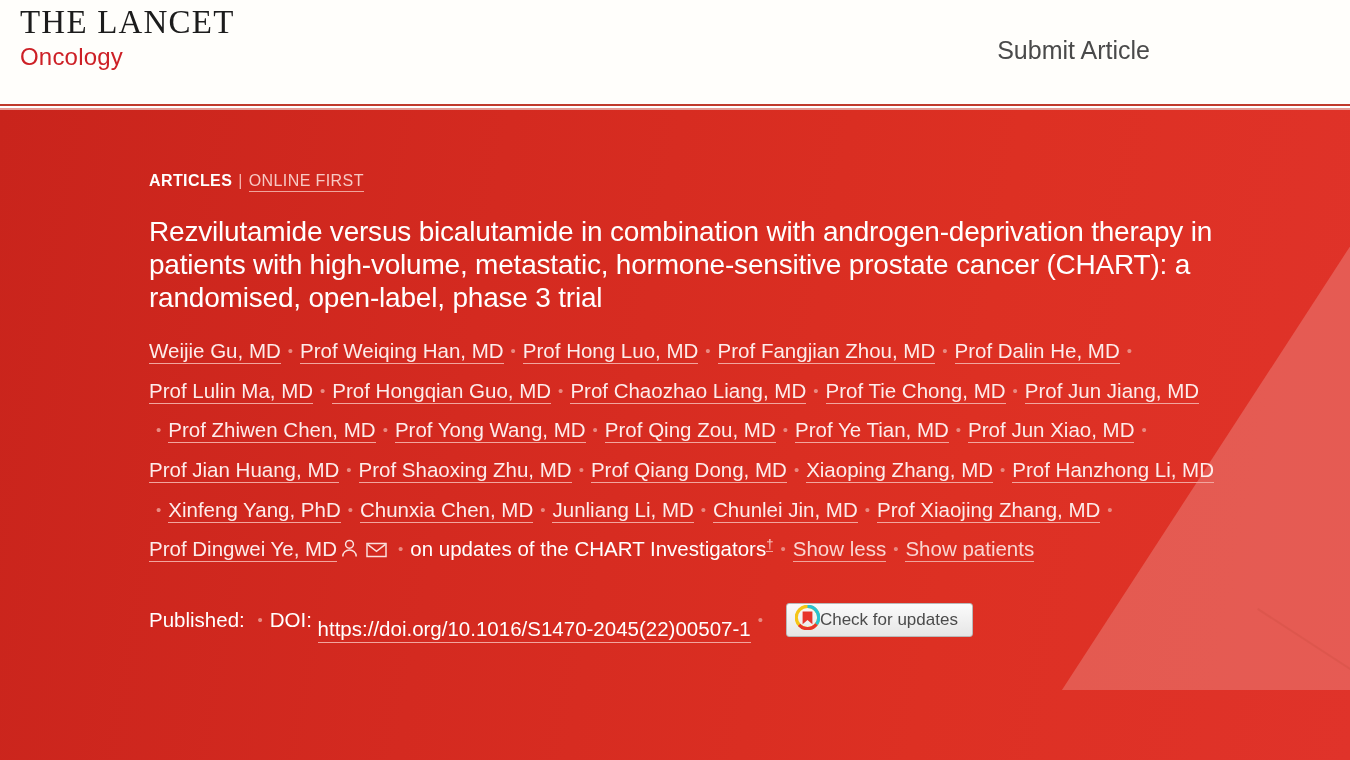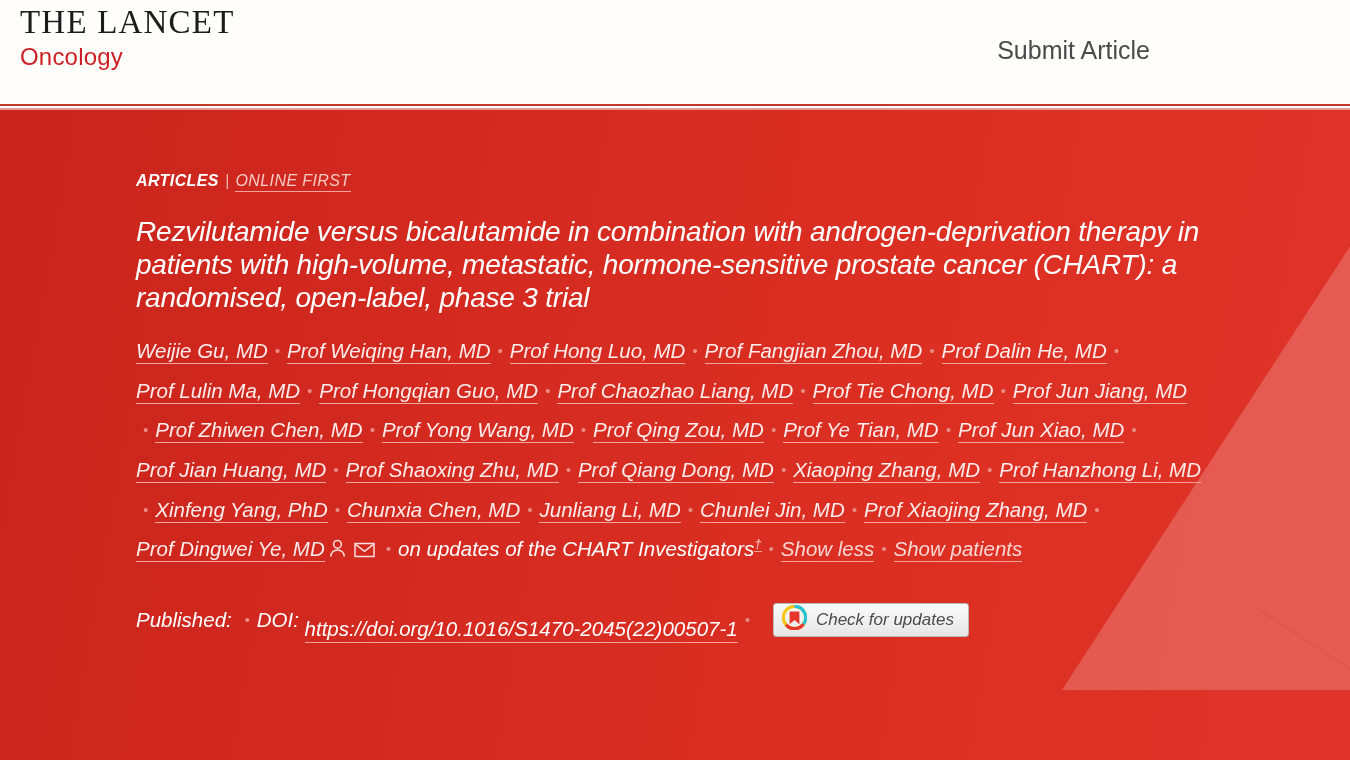--- a/index.html
+++ b/index.html
@@ -81,23 +81,22 @@
     width: 760px; height: 700px;
     background: rgba(255,255,255,0.20);
     transform: rotate(33deg);
     transform-origin: 0% 100%;
   }
   .wm-svg { position: absolute; left: 0; top: 0; }
 
   
   .content {
     position: absolute;
-    left: 136px; top: 62px;
+    left: 149px; top: 62px;
     width: 1110px;
-    font-style: italic;
   }
 
   .kicker {
     font-size: 16px;
     letter-spacing: 0.4px;
     margin-bottom: 26px;
     color: #ffffff;
   }
   .kicker-articles { font-weight: 700; color: #ffffff; }
   .kicker-sep { color: #f4b4ae; margin: 0 6px; font-weight: 400; }
@@ -178,21 +177,20 @@
     border: 1px solid #b9b9b9;
     border-radius: 3px;
     height: 34px;
     padding: 0 14px 0 8px;
     margin-left: 16px;
     cursor: pointer;
   }
   .crossmark-text {
     font-size: 17px;
     color: #4b4b4b;
-    margin-left: 9px;
     white-space: nowrap;
   }
 </style>
 </head>
 <body>
 
 <div id="page">
 
   <div class="masthead">
     <div class="logo-wrap">

